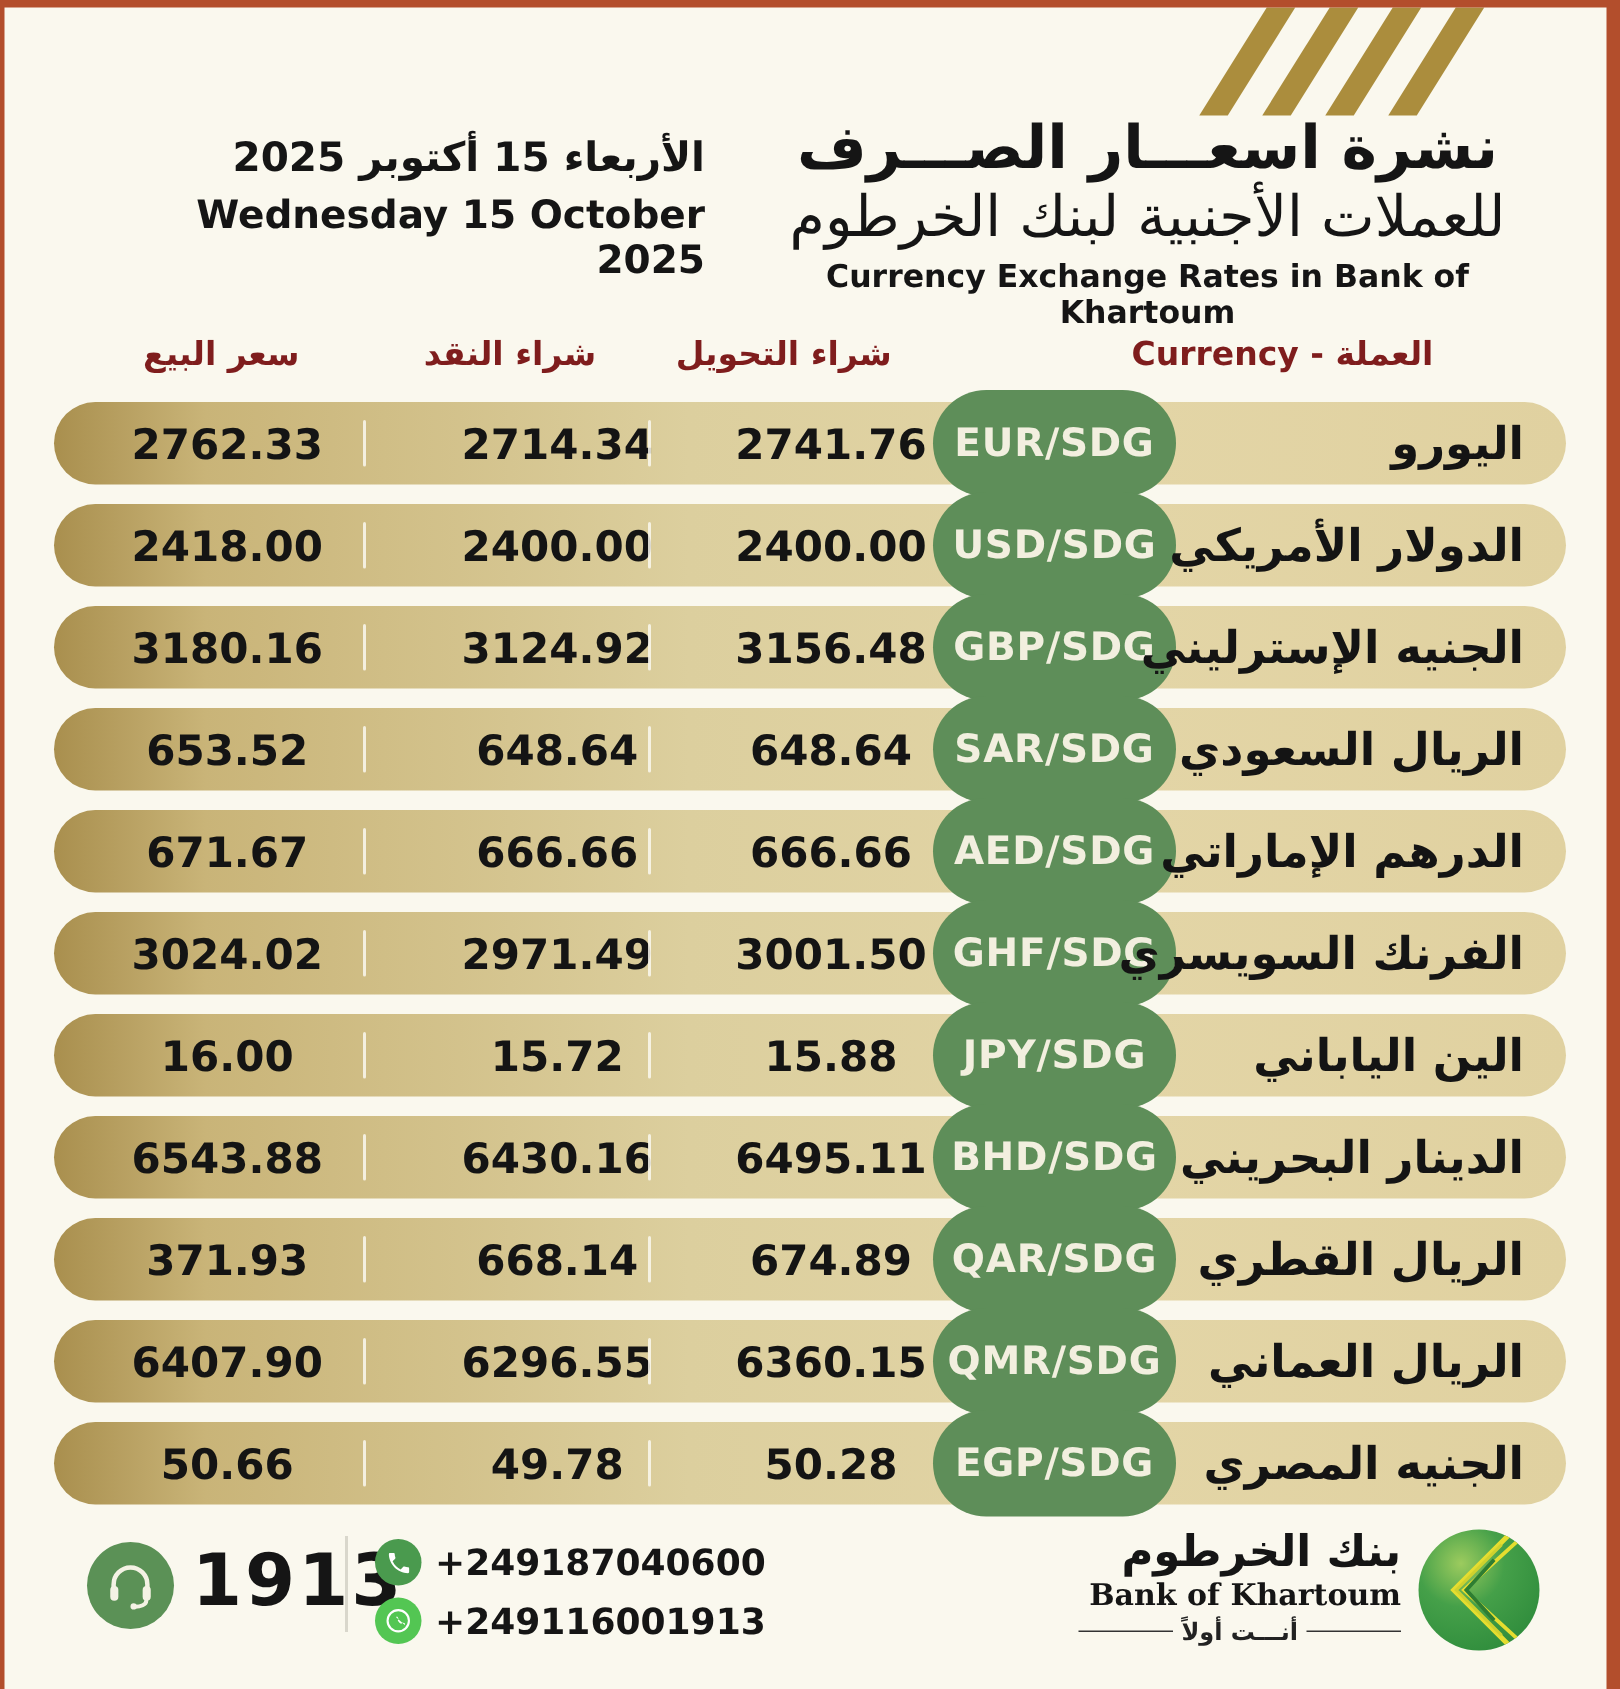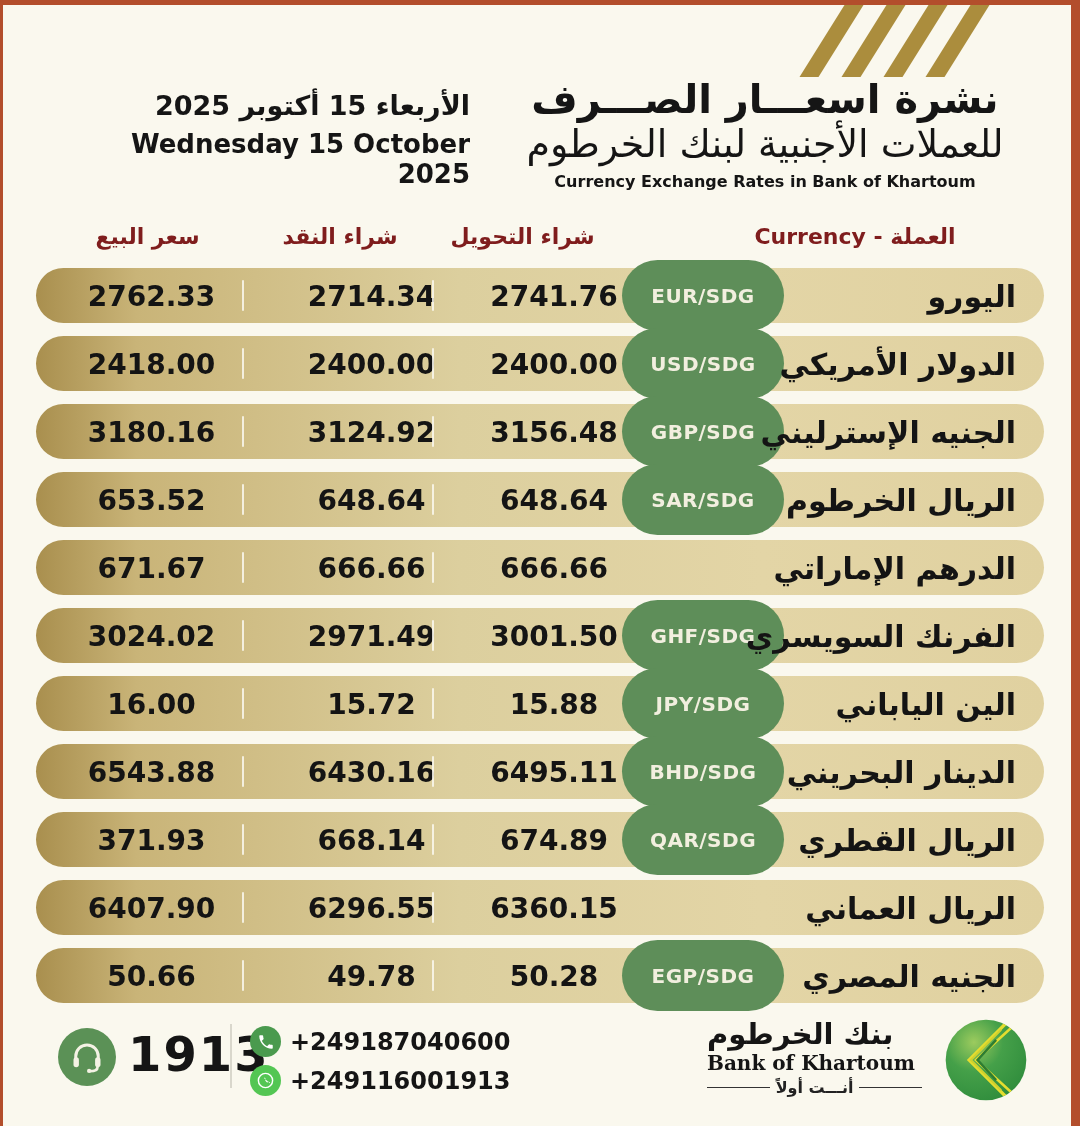--- a/index.html
+++ b/index.html
@@ -23,21 +23,21 @@
 
   
   .date-block{position:absolute;top:90px;left:90px;width:380px;text-align:right;}
   .date-ar{font-size:27px;font-weight:bold;direction:rtl;}
   .date-en{font-size:26px;font-weight:bold;margin-top:8px;}
 
   
   .title-block{position:absolute;top:76px;right:50px;width:530px;text-align:center;direction:rtl;}
   .title-ar-1{font-size:40px;font-weight:bold;line-height:1.15;}
   .title-ar-2{font-size:38px;font-weight:normal;line-height:1.2;}
-  .title-en{font-size:16px;font-weight:bold;margin-top:4px;}
+  .title-en{font-size:21px;font-weight:bold;margin-top:4px;}
 
   
   .col-headers{position:absolute;top:224px;left:0;width:1080px;height:32px;color:#7f1d1d;font-weight:bold;font-size:22px;}
   .col-headers .h{position:absolute;text-align:center;direction:rtl;}
   .h-sell{left:60px;width:175px;}
   .h-cash{left:255px;width:170px;}
   .h-transfer{left:430px;width:185px;}
   .h-currency{right:95px;width:260px;text-align:right;}
 
   
@@ -46,38 +46,38 @@
        background:linear-gradient(90deg,#a98f4e 0%,#c9b478 10%,#dccf9e 42%,#e3d5a6 72%,#e0d1a0 100%);}
   .cell{position:absolute;top:0;height:55px;line-height:57px;text-align:center;
         font-size:28px;font-weight:bold;color:#141414;}
   .c-sell{left:28px;width:175px;}
   .c-cash{left:248px;width:175px;}
   .c-transfer{left:428px;width:180px;}
   .c-name{right:28px;left:760px;direction:rtl;text-align:right;font-size:30px;white-space:nowrap;}
   .sep{position:absolute;top:12px;width:2px;height:31px;background:rgba(250,248,238,.85);border-radius:1px;}
   .sep1{left:206px;} .sep2{left:396px;}
   .pill{position:absolute;left:586px;top:-8px;width:162px;height:71px;border-radius:36px;
-        background:#5e8e59;color:#f2efdf;font-size:20px;font-weight:bold;
+        background:#5e8e59;color:#f2efdf;font-size:26px;font-weight:bold;
         display:flex;align-items:center;justify-content:center;letter-spacing:.5px;}
 
   
   .footer{position:absolute;left:0;top:1018px;width:1080px;height:100px;}
   .headset-circle{position:absolute;left:58px;top:10px;width:58px;height:58px;border-radius:50%;
         background:#5b9156;display:flex;align-items:center;justify-content:center;}
   .hotline{position:absolute;left:128px;top:8px;font-size:48px;font-weight:bold;letter-spacing:2px;}
   .v-div{position:absolute;left:230px;top:6px;width:2px;height:64px;background:#d9d7cc;}
   .contact-row{position:absolute;left:250px;display:flex;align-items:center;gap:9px;}
   .contact-phone{top:8px;} .contact-whatsapp{top:47px;}
   .c-icon{width:31px;height:31px;border-radius:50%;display:flex;align-items:center;justify-content:center;}
   .c-icon.phone{background:#4a9a4e;}
   .c-icon.wa{background:#53c653;}
   .contact-num{font-size:24px;font-weight:bold;}
 
   
-  .logo-text{position:absolute;right:158px;top:2px;width:215px;text-align:left;}
+  .logo-text{position:absolute;right:146px;top:2px;width:215px;text-align:right;}
   .logo-ar{font-size:29px;font-weight:bold;direction:rtl;line-height:1;}
   .logo-en{font-family:"DejaVu Serif",serif;font-size:20px;font-weight:bold;margin-top:2px;white-space:nowrap;}
   .logo-tag{font-size:16px;font-weight:bold;direction:rtl;margin-top:3px;display:flex;align-items:center;gap:6px;justify-content:center;color:#222;}
   .logo-tag::before,.logo-tag::after{content:"";flex:1;height:1.5px;background:#333;}
   .sphere{position:absolute;right:52px;top:0px;width:84px;height:84px;}
 </style>
 </head>
 <body>
 
 <div class="frame-top"></div>
@@ -137,28 +137,29 @@
       <div class="pill">GBP/SDG</div>
       <div class="cell c-name">الجنيه الإسترليني</div>
     </div>
     <div class="row">
       <div class="cell c-sell">653.52</div>
       <div class="sep sep1"></div>
       <div class="cell c-cash">648.64</div>
       <div class="sep sep2"></div>
       <div class="cell c-transfer">648.64</div>
       <div class="pill">SAR/SDG</div>
-      <div class="cell c-name">الريال الخرطوم</div>
+      <div class="cell c-name">الريال السعودي</div>
     </div>
     <div class="row">
       <div class="cell c-sell">671.67</div>
       <div class="sep sep1"></div>
       <div class="cell c-cash">666.66</div>
       <div class="sep sep2"></div>
       <div class="cell c-transfer">666.66</div>
+      <div class="pill">AED/SDG</div>
       <div class="cell c-name">الدرهم الإماراتي</div>
     </div>
     <div class="row">
       <div class="cell c-sell">3024.02</div>
       <div class="sep sep1"></div>
       <div class="cell c-cash">2971.49</div>
       <div class="sep sep2"></div>
       <div class="cell c-transfer">3001.50</div>
       <div class="pill">GHF/SDG</div>
       <div class="cell c-name">الفرنك السويسري</div>
@@ -189,20 +190,21 @@
       <div class="cell c-transfer">674.89</div>
       <div class="pill">QAR/SDG</div>
       <div class="cell c-name">الريال القطري</div>
     </div>
     <div class="row">
       <div class="cell c-sell">6407.90</div>
       <div class="sep sep1"></div>
       <div class="cell c-cash">6296.55</div>
       <div class="sep sep2"></div>
       <div class="cell c-transfer">6360.15</div>
+      <div class="pill">QMR/SDG</div>
       <div class="cell c-name">الريال العماني</div>
     </div>
     <div class="row">
       <div class="cell c-sell">50.66</div>
       <div class="sep sep1"></div>
       <div class="cell c-cash">49.78</div>
       <div class="sep sep2"></div>
       <div class="cell c-transfer">50.28</div>
       <div class="pill">EGP/SDG</div>
       <div class="cell c-name">الجنيه المصري</div>

